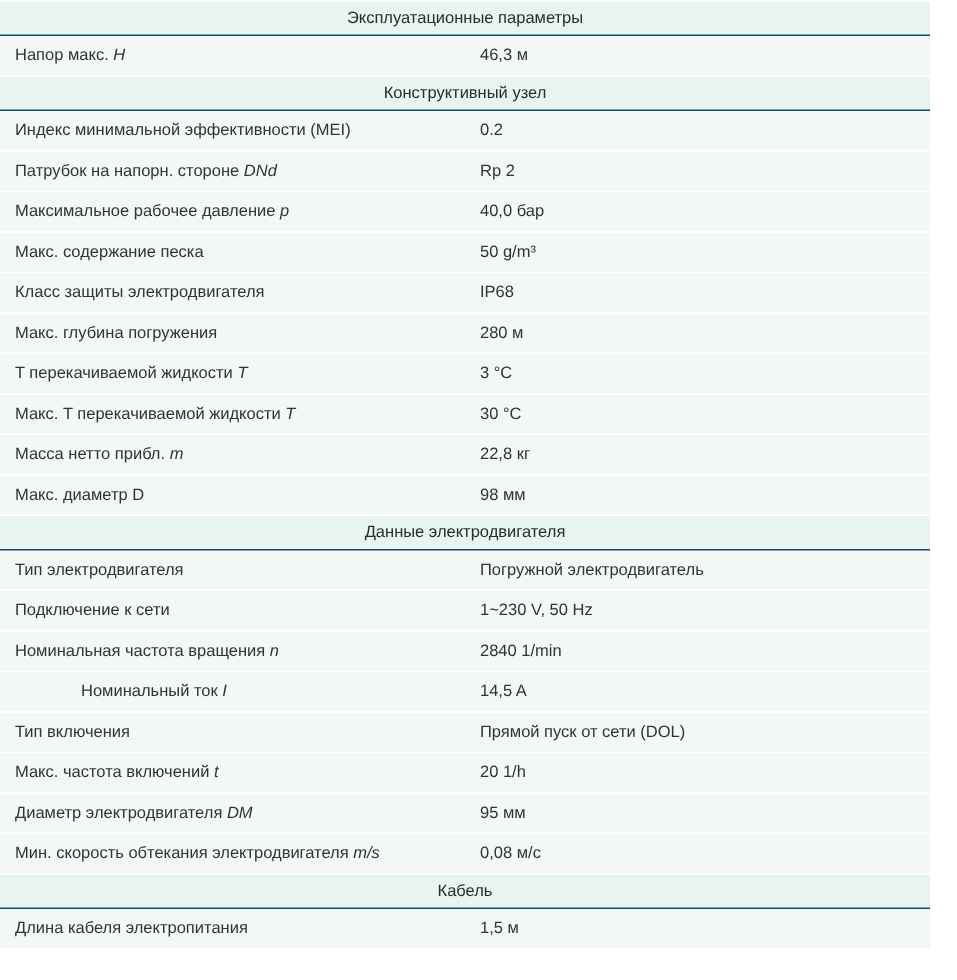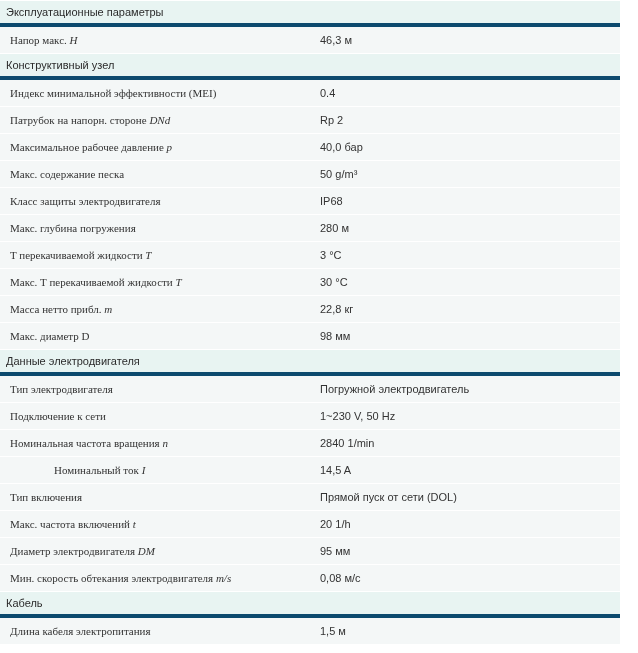--- a/index.html
+++ b/index.html
@@ -19,25 +19,25 @@
     width: 620px;
     margin: 0;
     border-collapse: collapse;
     table-layout: fixed;
   }
   #spec-table col.c-label { width: 310px; }
   #spec-table col.c-value { width: 310px; }
 
   tr.section-row td {
     background: #e8f4f2;
-    text-align: left;
+    text-align: center;
     font-weight: normal;
     color: #2b2b2b;
     padding: 5px 6px;
-    border-bottom: 4px solid #0c4a6e;
+    border-bottom: 1px solid #0c4a6e;
     border-top: 1px solid #ffffff;
     font-size: 11px;
   }
   tr.data-row td {
     background: #f4f7f7;
     padding: 7px 10px;
     border-bottom: 1px solid #ffffff;
     vertical-align: middle;
     font-size: 11px;
     color: #333333;
@@ -51,21 +51,20 @@
     font-size: 8px;
     vertical-align: baseline;
     position: relative;
     top: 16px;
   }
   i {
     font-style: italic;
   }
   .cell-inner {
     display: block;
-    font-family: Liberation Serif, serif;
   }
 </style>
 </head>
 <body>
 
 <table id="spec-table">
   <colgroup>
     <col class="c-label">
     <col class="c-value">
   </colgroup>
@@ -77,21 +76,21 @@
         <td class="label"><span class="cell-inner" style="display: inline;">Напор макс. <i>H</i></span><sub>max</sub></td>
         <td class="val">46,3 м</td>
       </tr>
       <tr class="section-row">
         <td colspan="2">Конструктивный узел</td>
       </tr>
       <tr class="data-row">
         <td class="label">
           <span class="cell-inner">Индекс минимальной эффективности (MEI)</span>
         </td>
-        <td class="val">0.4</td>
+        <td class="val">0.2</td>
       </tr>
       <tr class="data-row">
         <td class="label">
           <span class="cell-inner">Патрубок на напорн. стороне <i>DNd</i></span>
         </td>
         <td class="val">Rp 2</td>
       </tr>
       <tr class="data-row">
         <td class="label">
           <span class="cell-inner">Максимальное рабочее давление <i>p</i></span>

